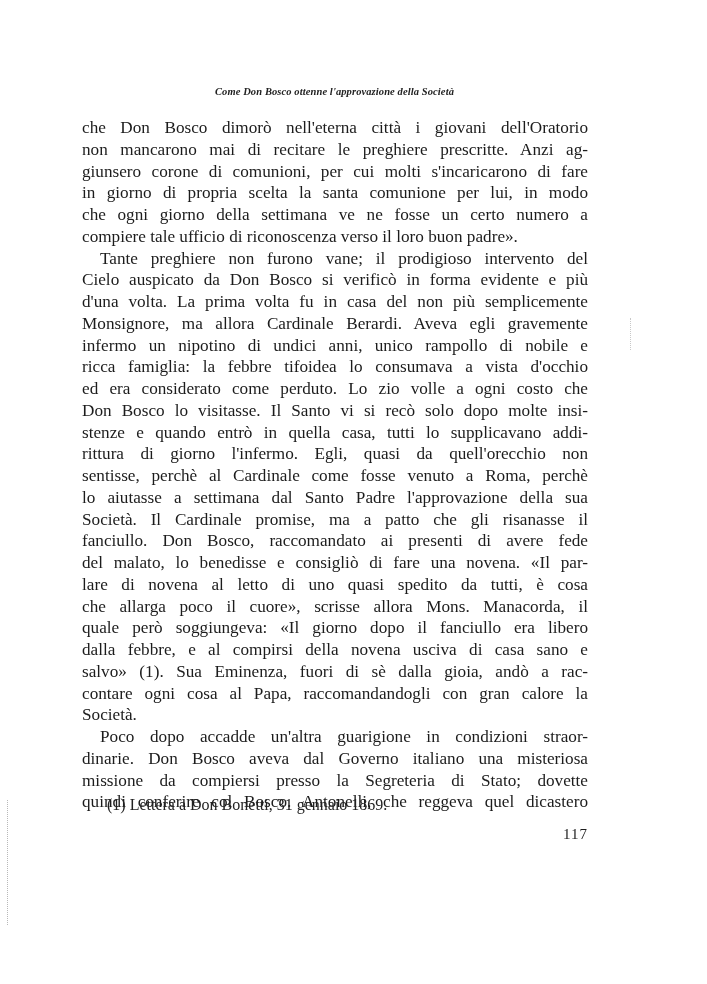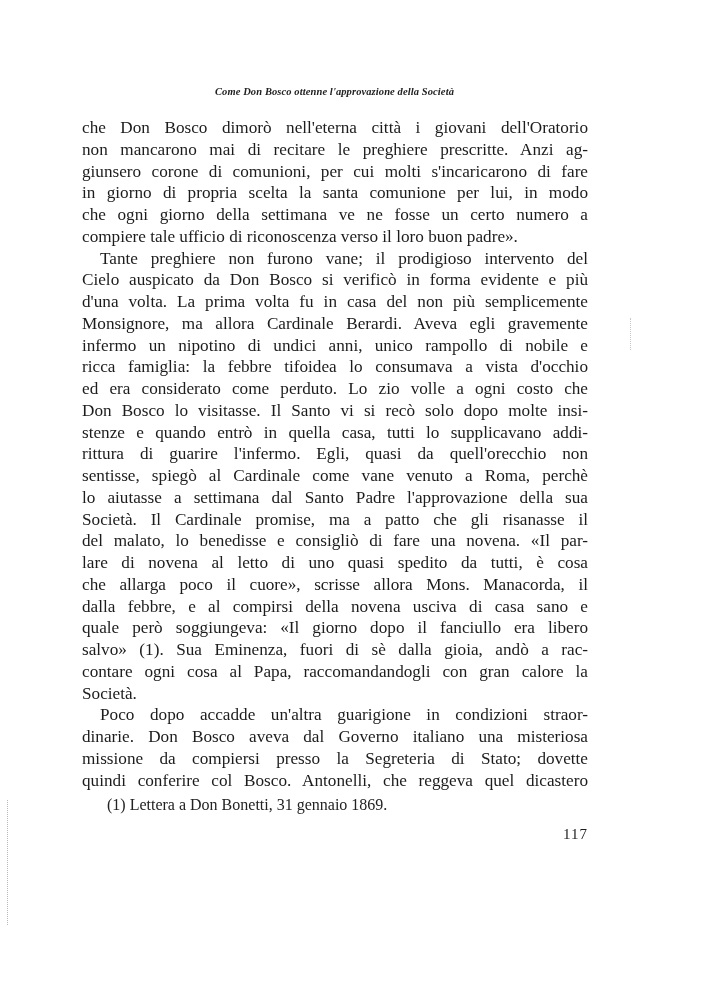--- a/index.html
+++ b/index.html
@@ -105,29 +105,30 @@
       <div class="line last">compiere tale ufficio di riconoscenza verso il loro buon padre».</div>
       <div class="line indent">Tante preghiere non furono vane; il prodigioso intervento del</div>
       <div class="line">Cielo auspicato da Don Bosco si verificò in forma evidente e più</div>
       <div class="line">d'una volta. La prima volta fu in casa del non più semplicemente</div>
       <div class="line">Monsignore, ma allora Cardinale Berardi. Aveva egli gravemente</div>
       <div class="line">infermo un nipotino di undici anni, unico rampollo di nobile e</div>
       <div class="line">ricca famiglia: la febbre tifoidea lo consumava a vista d'occhio</div>
       <div class="line">ed era considerato come perduto. Lo zio volle a ogni costo che</div>
       <div class="line">Don Bosco lo visitasse. Il Santo vi si recò solo dopo molte insi-</div>
       <div class="line">stenze e quando entrò in quella casa, tutti lo supplicavano addi-</div>
-      <div class="line">rittura di guarire l'infermo. Egli, quasi da quell'orecchio non</div>
-      <div class="line">sentisse, spiegò al Cardinale come vane venuto a Roma, perchè</div>
+      <div class="line">rittura di giorno l'infermo. Egli, quasi da quell'orecchio non</div>
+      <div class="line">sentisse, perchè al Cardinale come fosse venuto a Roma, perchè</div>
       <div class="line">lo aiutasse a settimana dal Santo Padre l'approvazione della sua</div>
       <div class="line">Società. Il Cardinale promise, ma a patto che gli risanasse il</div>
+      <div class="line">fanciullo. Don Bosco, raccomandato ai presenti di avere fede</div>
       <div class="line">del malato, lo benedisse e consigliò di fare una novena. «Il par-</div>
       <div class="line">lare di novena al letto di uno quasi spedito da tutti, è cosa</div>
       <div class="line">che allarga poco il cuore», scrisse allora Mons. Manacorda, il</div>
+      <div class="line">quale però soggiungeva: «Il giorno dopo il fanciullo era libero</div>
       <div class="line">dalla febbre, e al compirsi della novena usciva di casa sano e</div>
-      <div class="line">quale però soggiungeva: «Il giorno dopo il fanciullo era libero</div>
       <div class="line">salvo» (1). Sua Eminenza, fuori di sè dalla gioia, andò a rac-</div>
       <div class="line">contare ogni cosa al Papa, raccomandandogli con gran calore la</div>
       <div class="line last">Società.</div>
       <div class="line indent">Poco dopo accadde un'altra guarigione in condizioni straor-</div>
       <div class="line">dinarie. Don Bosco aveva dal Governo italiano una misteriosa</div>
       <div class="line">missione da compiersi presso la Segreteria di Stato; dovette</div>
       <div class="line">quindi conferire col Bosco. Antonelli, che reggeva quel dicastero</div>
     </div>
 
   <div class="footnote">(1) Lettera a Don Bonetti, 31 gennaio 1869.</div>

